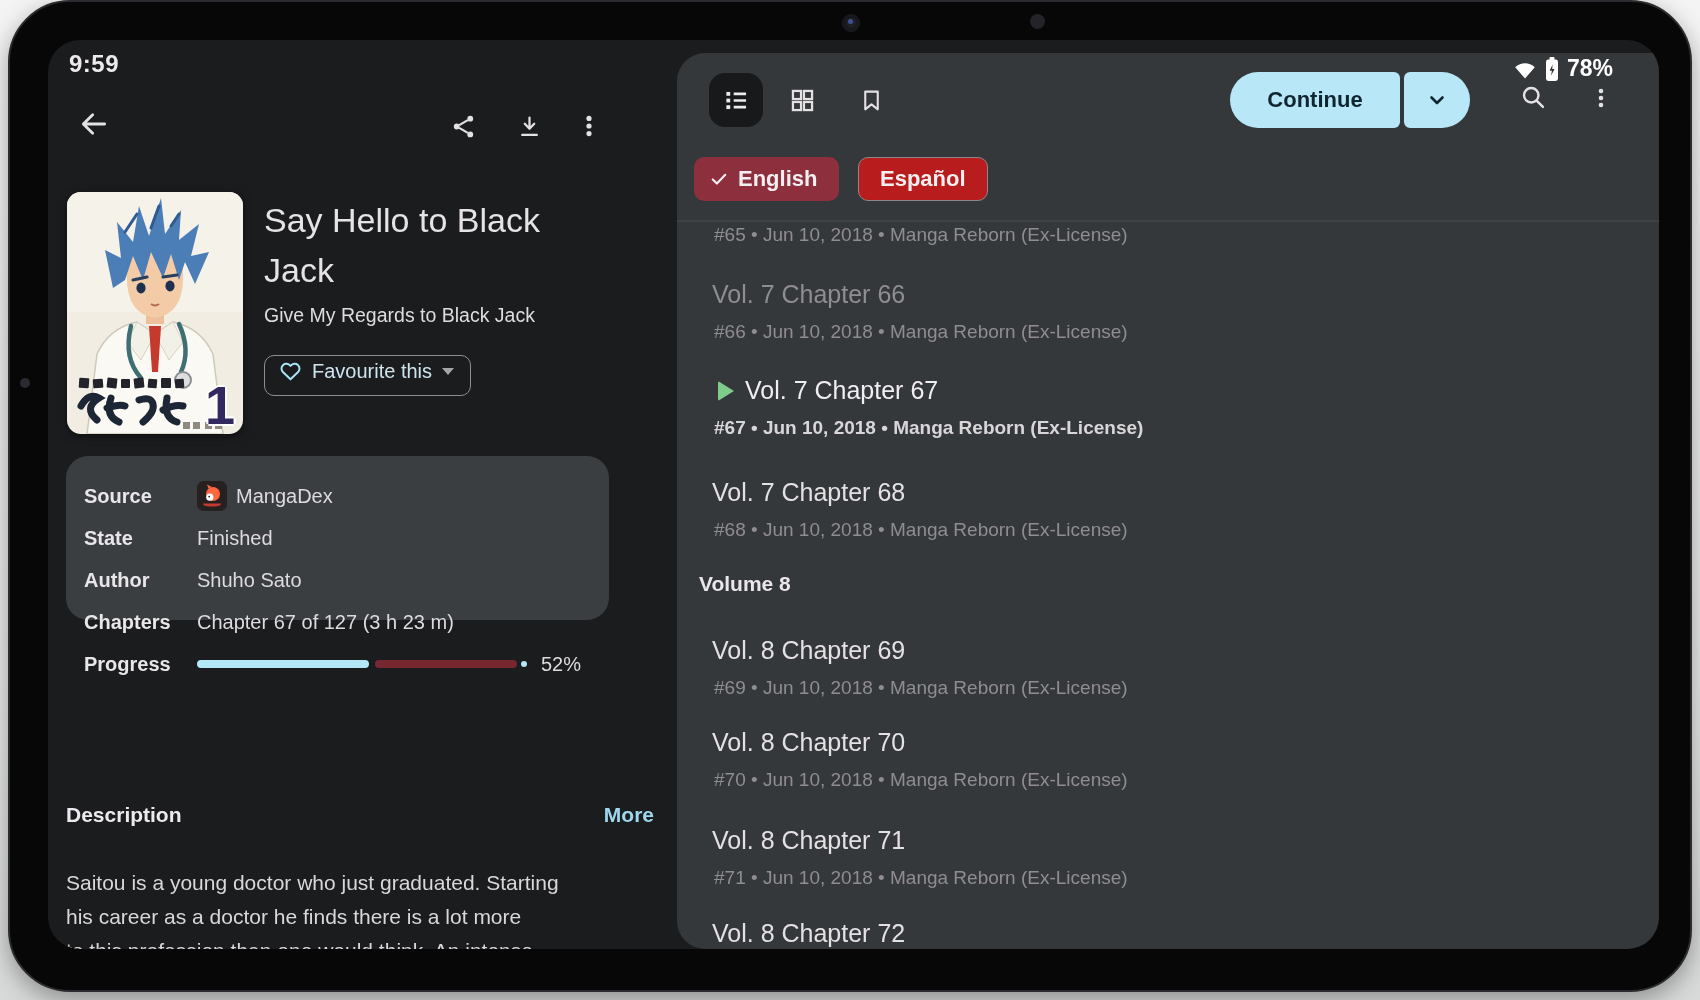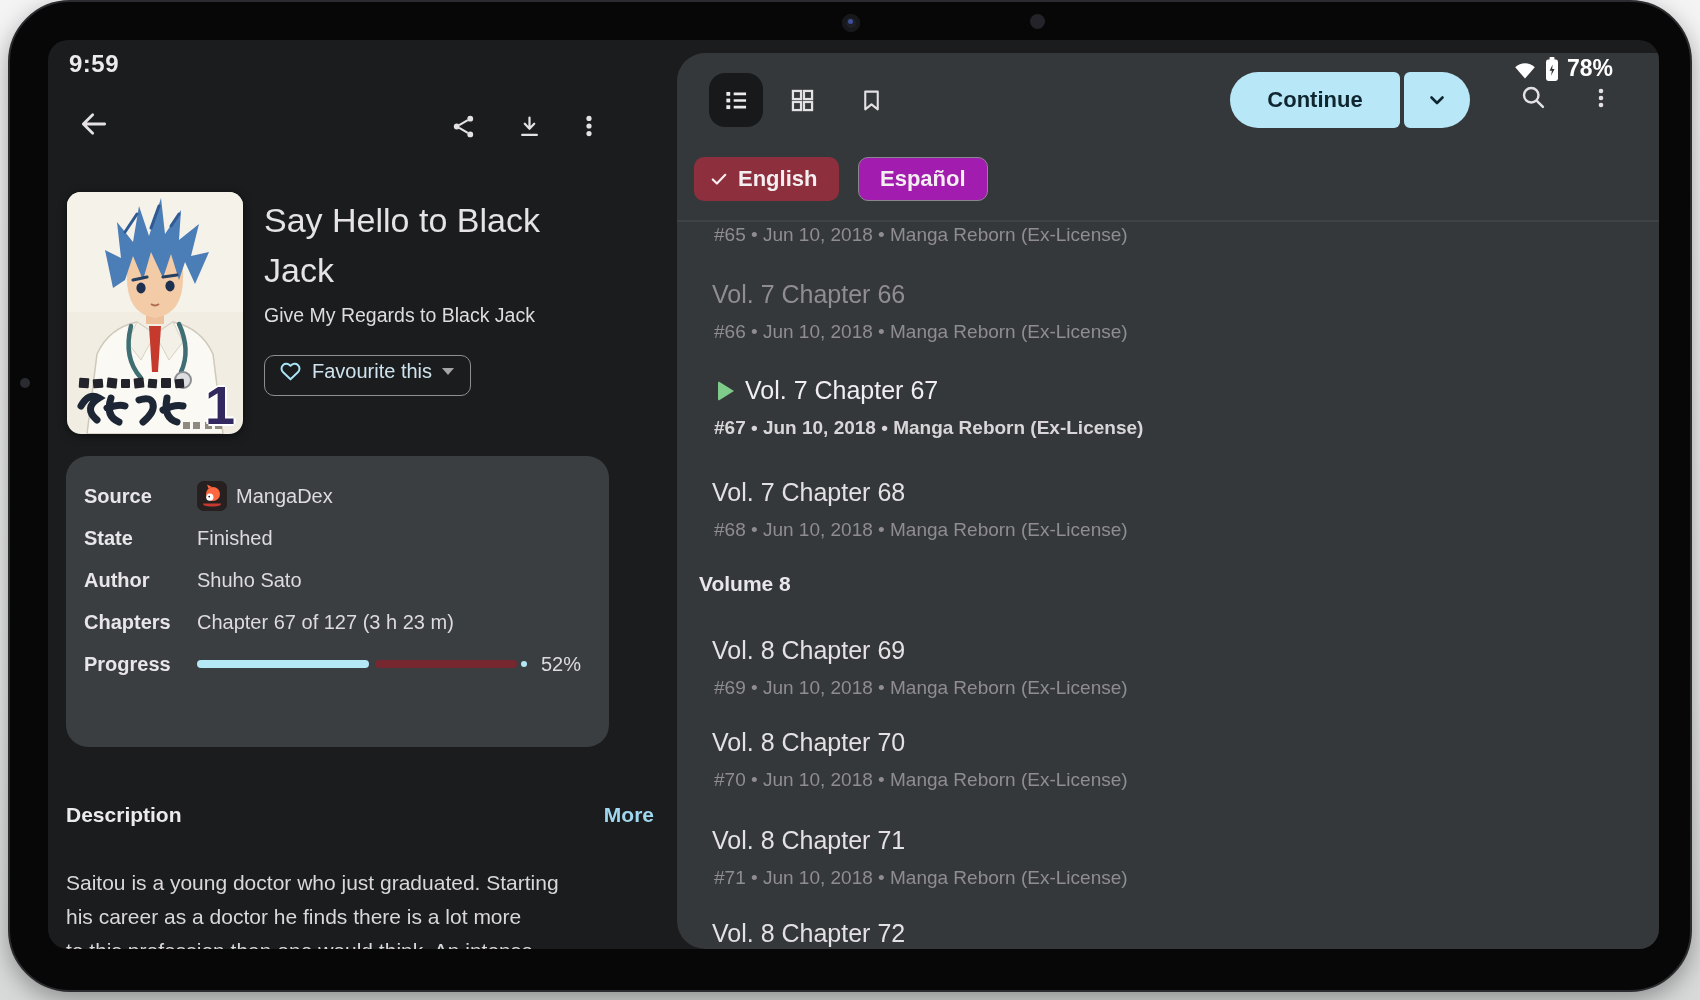--- a/index.html
+++ b/index.html
@@ -12,21 +12,21 @@
             background:#070708; border-radius:62px; border:2px solid #2c2c30;
             box-shadow:0 8px 24px rgba(0,0,0,.35); }
   .cam { position:absolute; border-radius:50%; background:#1f2026; }
   .cam.c1 { left:832px; top:12px; width:18px; height:18px; box-shadow:inset 0 0 0 4px #17181c; }
   .cam.c1::after { content:""; position:absolute; left:6px; top:5px; width:5px; height:5px;
                    border-radius:50%; background:#3f4f9a; }
   .cam.c2 { left:1020px; top:12px; width:15px; height:15px; background:#232329; }
   .cam.c3 { left:10px; top:376px; width:10px; height:10px; background:#2a2b31; }
 
   .screen { position:absolute; left:38px; top:38px; width:1611px; height:909px;
-            background:#1a1c1e; border-radius:20px; overflow:hidden;
+            background:#1a1c1e; border-radius:32px; overflow:hidden;
             color:#e5e2e6; }
 
   
   .details { position:absolute; inset:0; width:629px; }
   .clock { position:absolute; left:21px; top:10px; font-size:24px; font-weight:600;
            letter-spacing:.5px; color:#eceaee; }
   .appbar-ic { position:absolute; cursor:pointer; }
   .ic { display:block; }
   .cover { position:absolute; left:19px; top:152px; width:176px; height:242px;
            border-radius:14px; overflow:hidden; box-shadow:0 2px 8px rgba(0,0,0,.5); }
@@ -35,21 +35,21 @@
   .m-title { position:absolute; left:216px; top:155px; width:330px; font-size:34px;
              line-height:50px; font-weight:400; color:#e6e3e7; }
   .m-alt { position:absolute; left:216px; top:264px; font-size:19.5px; color:#dfdce0; }
   .fav-btn { position:absolute; left:216px; top:315px; height:41px; display:flex;
              align-items:center; gap:10px; padding:0 16px 8px 14px; border:1px solid #8f8e93;
              border-radius:10px; cursor:pointer; }
   .fav-label { font-size:20px; font-weight:500; color:#cfe3ee; }
   .fav-caret { width:0; height:0; border-left:6px solid transparent; border-right:6px solid transparent;
                border-top:7px solid #a6a4a9; }
 
-  .info-card { position:absolute; left:18px; top:416px; width:543px; height:291px;
+  .info-card { position:absolute; left:18px; top:416px; width:543px; height:164px;
                background:#3b3e41; border-radius:22px; padding:19px 22px 0 18px; }
   .info-row { display:flex; align-items:center; height:42px; }
   .info-label { width:113px; font-size:20px; font-weight:700; color:#e9e6ea; flex:none; }
   .info-value { font-size:20px; color:#dddae0; display:flex; align-items:center; gap:9px; }
   .mdx-tile { width:30px; height:30px; border-radius:7px; background:#262120; flex:none; }
   .pbar { display:flex; align-items:center; width:330px; margin-right:14px; }
   .pbar .done { height:8px; border-radius:5px; background:#b5e8f7; }
   .pbar .gap { width:6px; flex:none; }
   .pbar .rest { height:8px; flex:1; border-radius:5px; background:#76272f; }
   .pbar .dot { width:6px; height:6px; margin-left:4px; border-radius:50%; background:#b5e8f7; flex:none; }
@@ -74,21 +74,21 @@
                color:#0f2630; cursor:pointer; }
   .cont-drop { position:absolute; left:727px; top:19px; width:66px; height:56px;
                background:#b8e7f8; border-radius:6px 28px 28px 6px; display:flex;
                align-items:center; justify-content:center; cursor:pointer; }
   .sys { position:absolute; display:flex; align-items:center; }
   .batt-pct { font-size:23px; font-weight:600; color:#fff; }
 
   .chip { position:absolute; top:104px; height:44px; display:flex; align-items:center;
           border-radius:10px; cursor:pointer; }
   .chip-on { left:17px; background:#8e2f3e; padding:0 22px 0 15px; gap:9px; }
-  .chip-off { left:181px; background:#a21caf; border:1.5px solid #8a888d; padding:0 21px; }
+  .chip-off { left:181px; background:#b91c1c; border:1.5px solid #8a888d; padding:0 21px; }
   .chip-label { font-size:22px; font-weight:600; color:#f3eef0; }
 
   .list-divider { position:absolute; left:0; top:167px; width:100%; height:2px;
                   background:rgba(255,255,255,.06); }
   .ch-row { position:absolute; left:35px; width:900px; cursor:pointer; }
   .ch-title { font-size:25px; line-height:30px; color:#e4e1e5; }
   .ch-sub { font-size:19px; line-height:24px; color:#8f8d92; margin:11px 0 0 2px; }
   .read .ch-title { color:#8f8d92; }
   .current .ch-title { font-weight:400; color:#f0eef2; margin-left:33px; }
   .current .ch-sub { font-weight:700; color:#d9d6da; margin-left:2px; }

